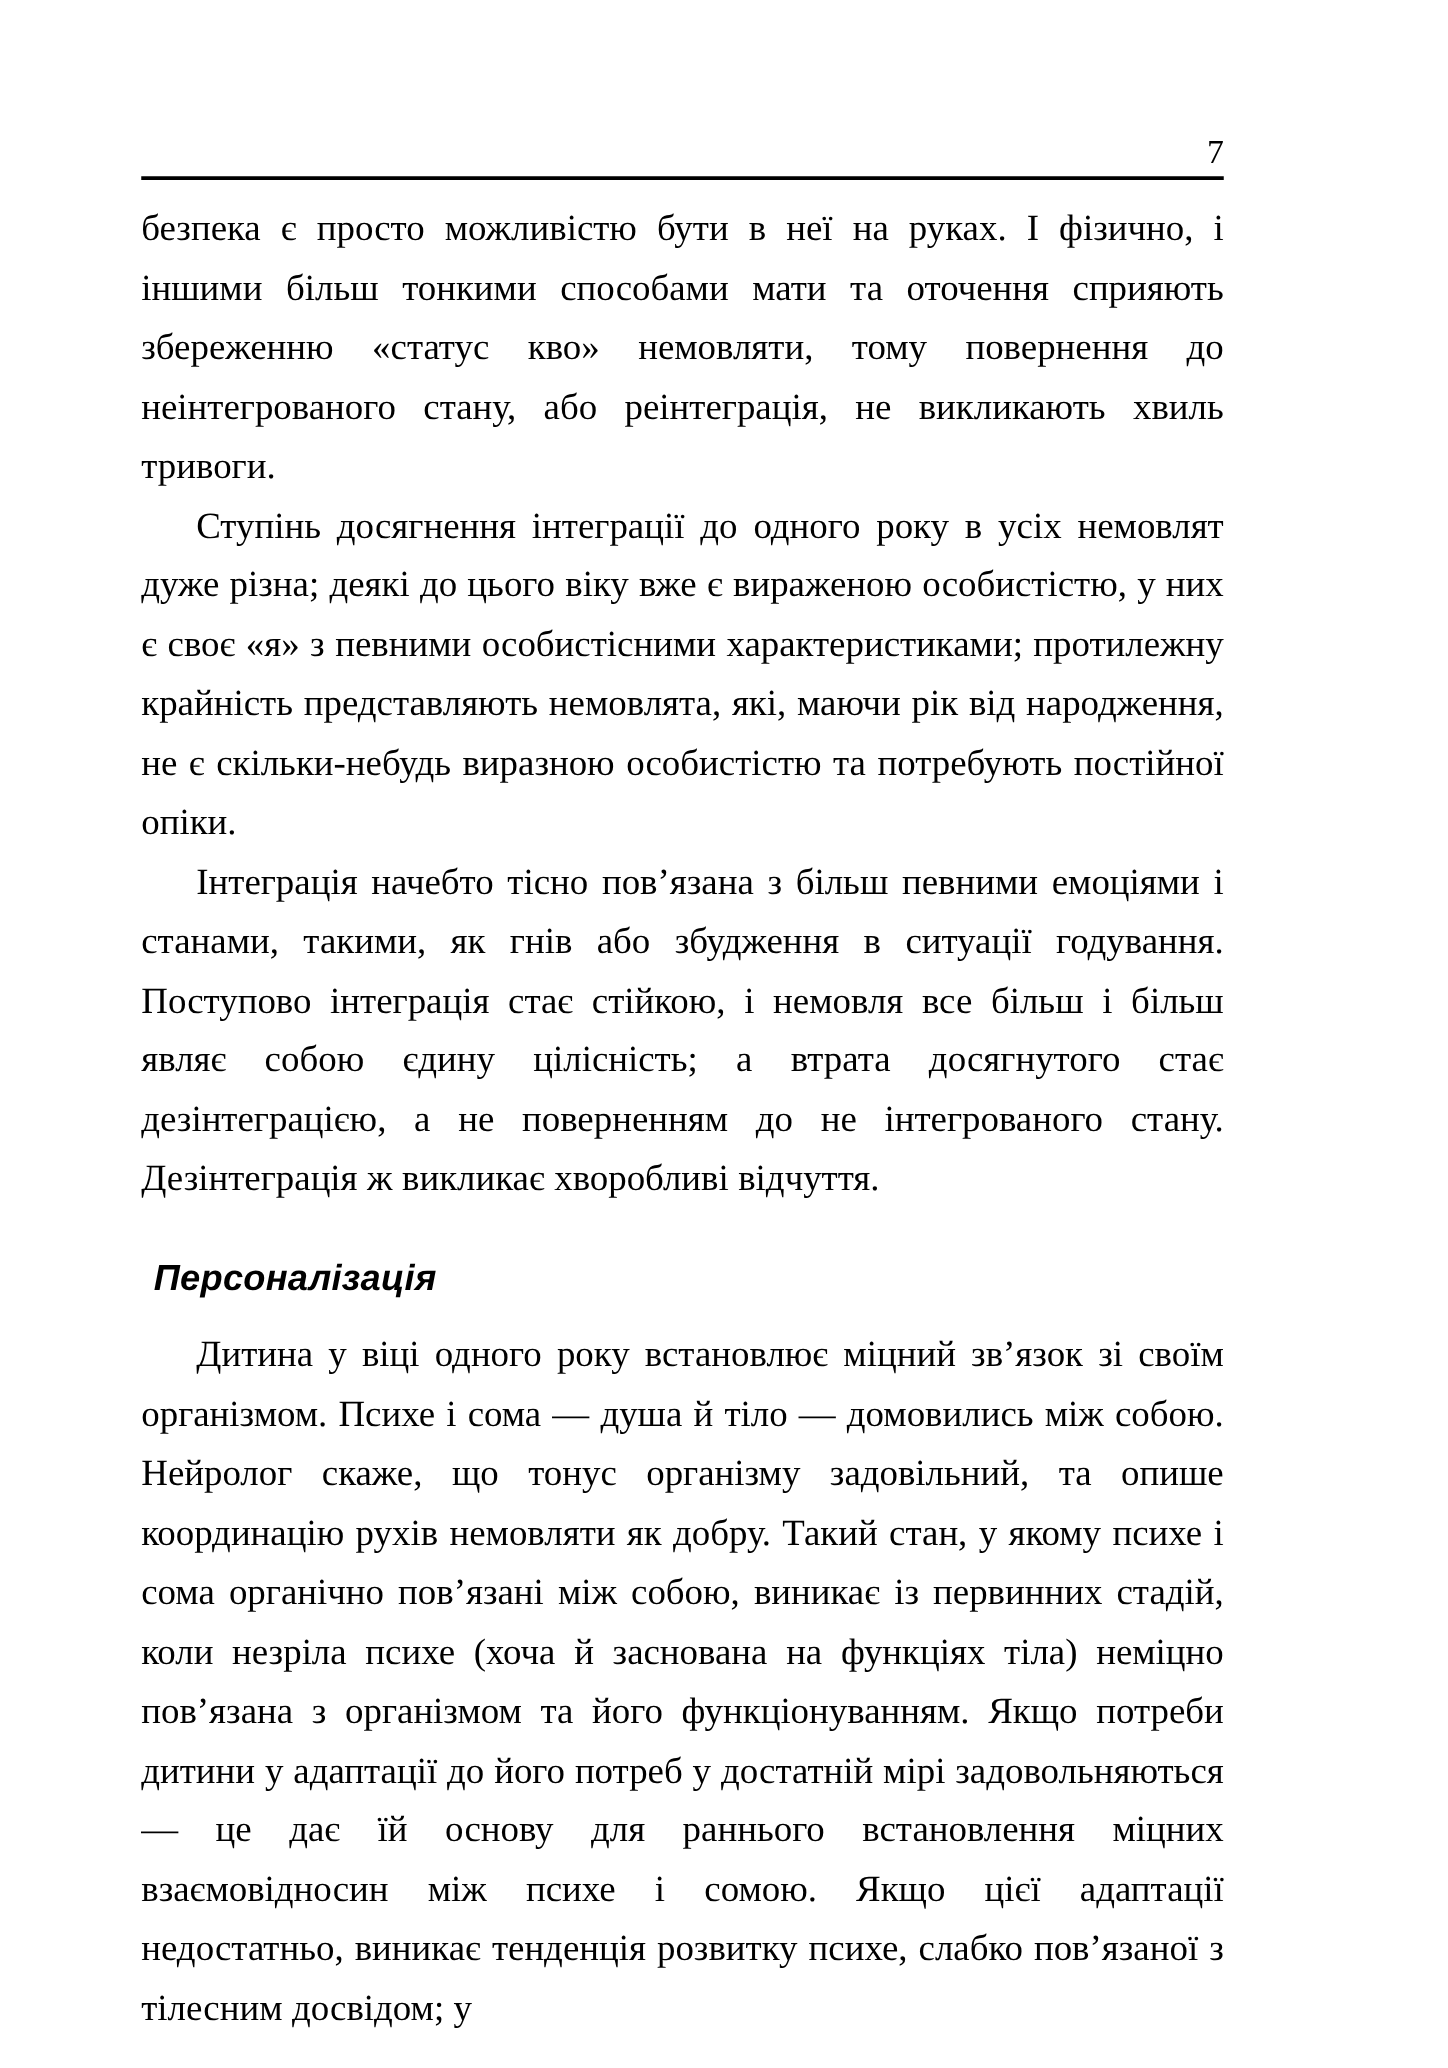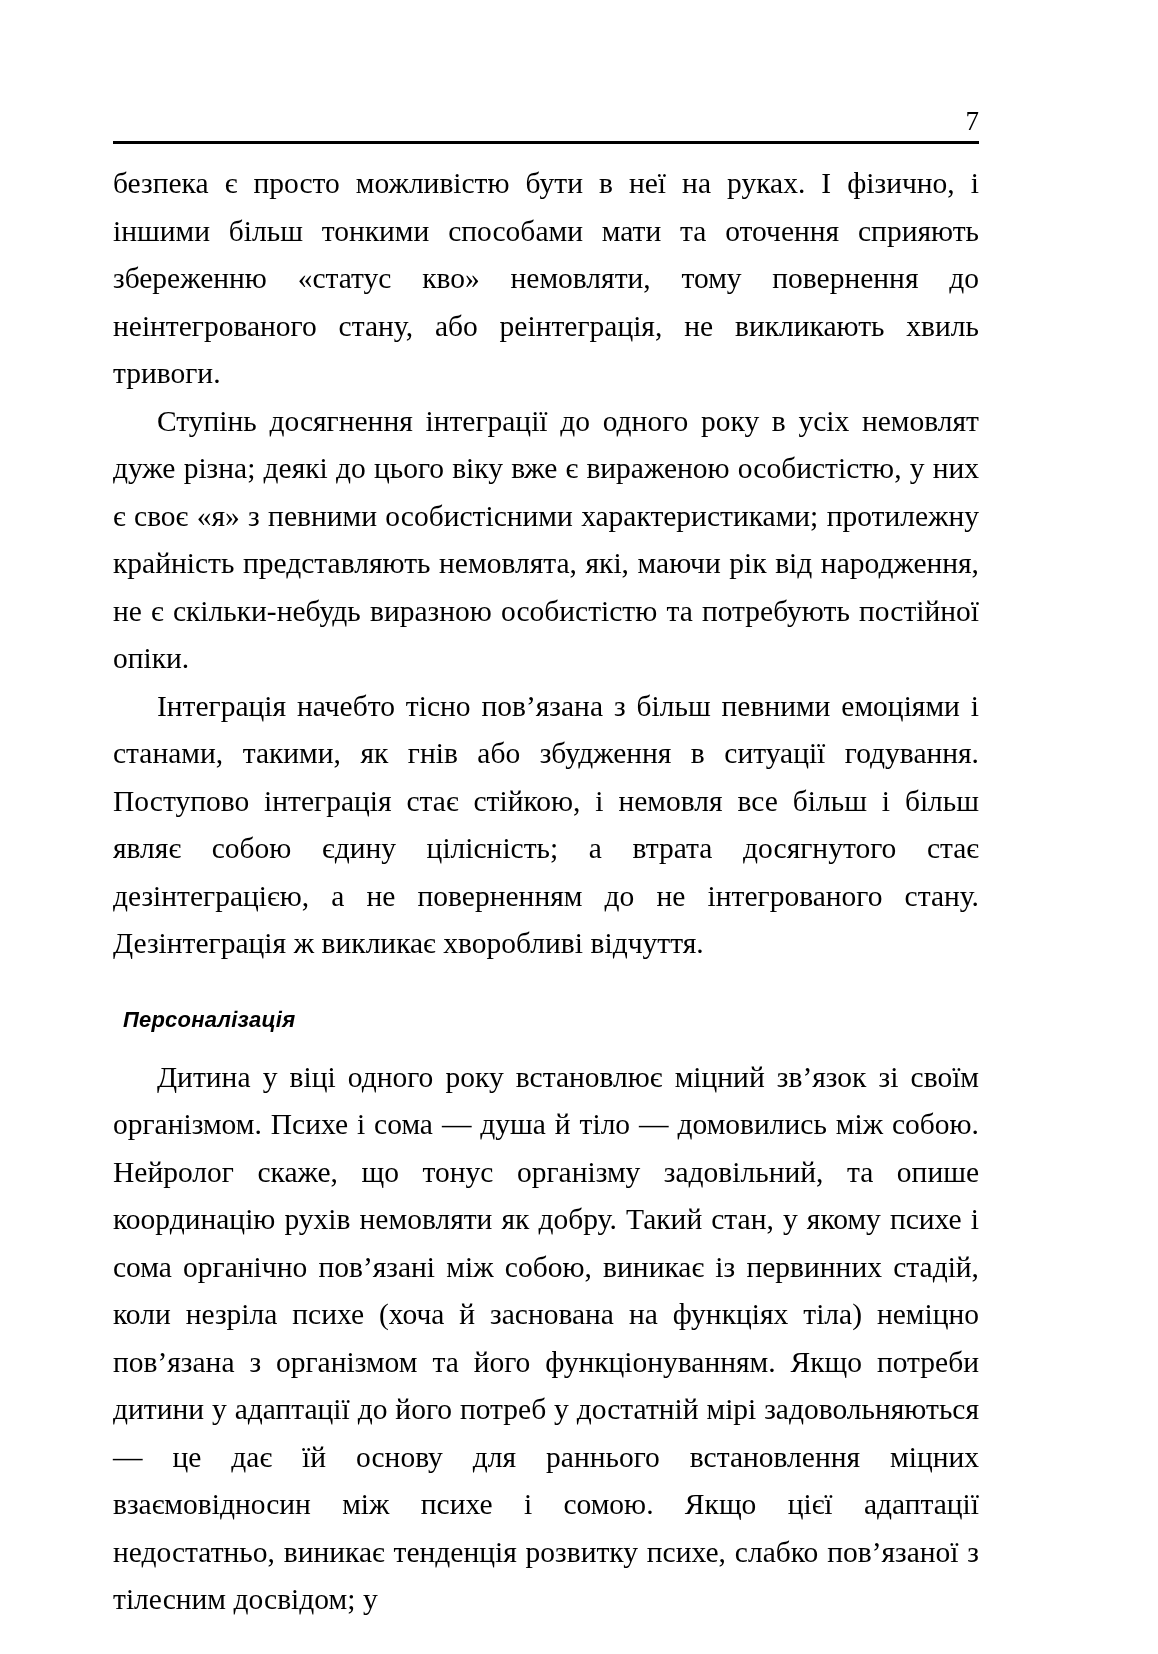--- a/index.html
+++ b/index.html
@@ -53,21 +53,21 @@
     word-spacing: 0.2px;
   }
   p.para.first {
     text-indent: 0;
   }
   h2.section-heading {
     margin: 40px 0 22px 10px;
     font-family: "Liberation Sans", "DejaVu Sans", sans-serif;
     font-style: italic;
     font-weight: bold;
-    font-size: 22px;
+    font-size: 29px;
     line-height: 1.1;
     letter-spacing: 0.2px;
   }
 </style>
 </head>
 <body>
 
 <div class="page">
   <div class="content">
 

